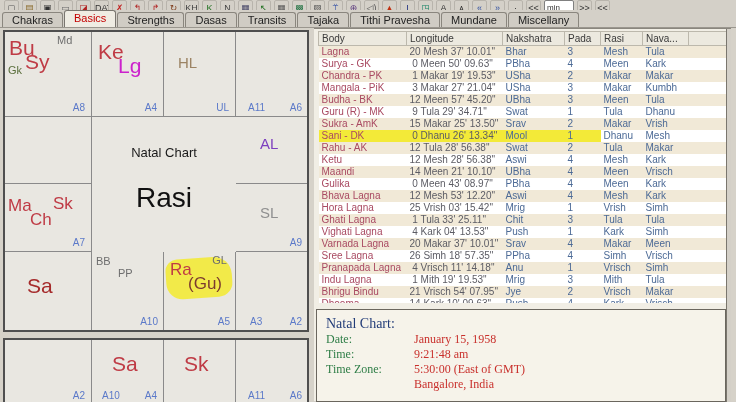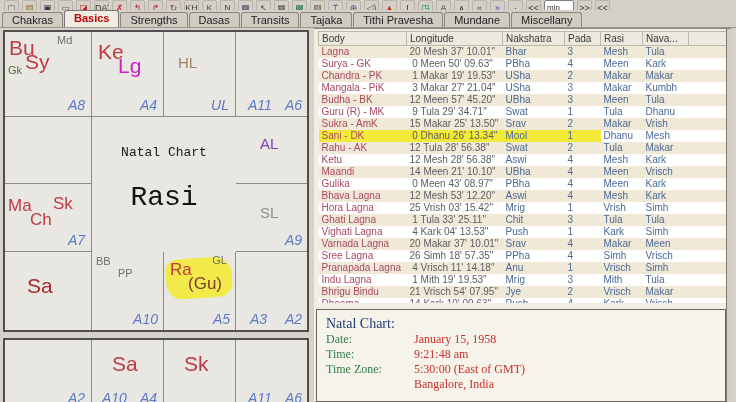--- a/index.html
+++ b/index.html
@@ -15,38 +15,38 @@
   .tb-spin { width:30px; background:#fff; border:1px solid #808080;
     font-size:8px; color:#333; text-align:left; padding-left:2px; }
 
   
   .tabbar { height:18px; background:#d4d0c8; display:flex; align-items:flex-end;
     padding-left:2px; border-bottom:1px solid #9a968e; }
   .tab { height:15px; padding:1px 9px 0 9px; font-size:11px; color:#222;
     background:#d0ccc4; border:1px solid #8a867e; border-bottom:none;
     border-radius:3px 3px 0 0; margin-right:1px; white-space:nowrap; cursor:default; }
   .tab.active { height:17px; background:#efece3; color:#c40000;
-    border-color:#7a7670; font-weight:bold; }
+    border-color:#7a7670; font-weight:normal; }
 
   
   .main { position:relative; width:736px; height:373px; background:#d6d2c9; }
 
   
   .chart { position:absolute; background:#e9e7e1; border:2px solid #4f4f4f; }
   #rasi-chart { left:3px; top:2px; width:306px; height:302px; }
   #chart2 { left:3px; top:310px; width:306px; height:92px; }
   .cell { position:absolute; border-right:1px solid #8a8a8a; border-bottom:1px solid #8a8a8a; }
   .cell.no-r { border-right:none; } .cell.no-b { border-bottom:none; }
   .p { position:absolute; white-space:nowrap; }
   .p.big { font-size:21px; color:#bf3b45; }
   .p.med { font-size:17px; color:#bf3b45; }
   .p.sm  { font-size:11px; color:#6e6e6e; }
-  .house-label { position:absolute; font-size:14px; color:#5b79c9;font-style:italic; }
+  .house-label { position:absolute; font-size:10px; color:#5b79c9; }
   .center-cell { position:absolute; left:87px; top:85px; width:144px; height:135px;
-    text-align:center;font-family:Liberation Mono, monospace; }
+    text-align:center; }
   .center-title { margin-top:28px; font-size:13px; color:#1a1a1a; }
   .center-big { margin-top:22px; font-size:28px; color:#111; }
   .hl-blob { position:absolute; left:2px; top:6px; width:66px; height:40px;
     background:#f3ea38; border-radius:12px 18px 14px 16px; transform:rotate(-4deg);
     opacity:.9; }
 
   
   .right-panel { position:absolute; left:314px; top:0; width:417px; height:373px;
     background:#f1eee5; border-top:1px solid #8a867e; }
   .window-edge { position:absolute; right:0; top:0; width:5px; height:373px;

